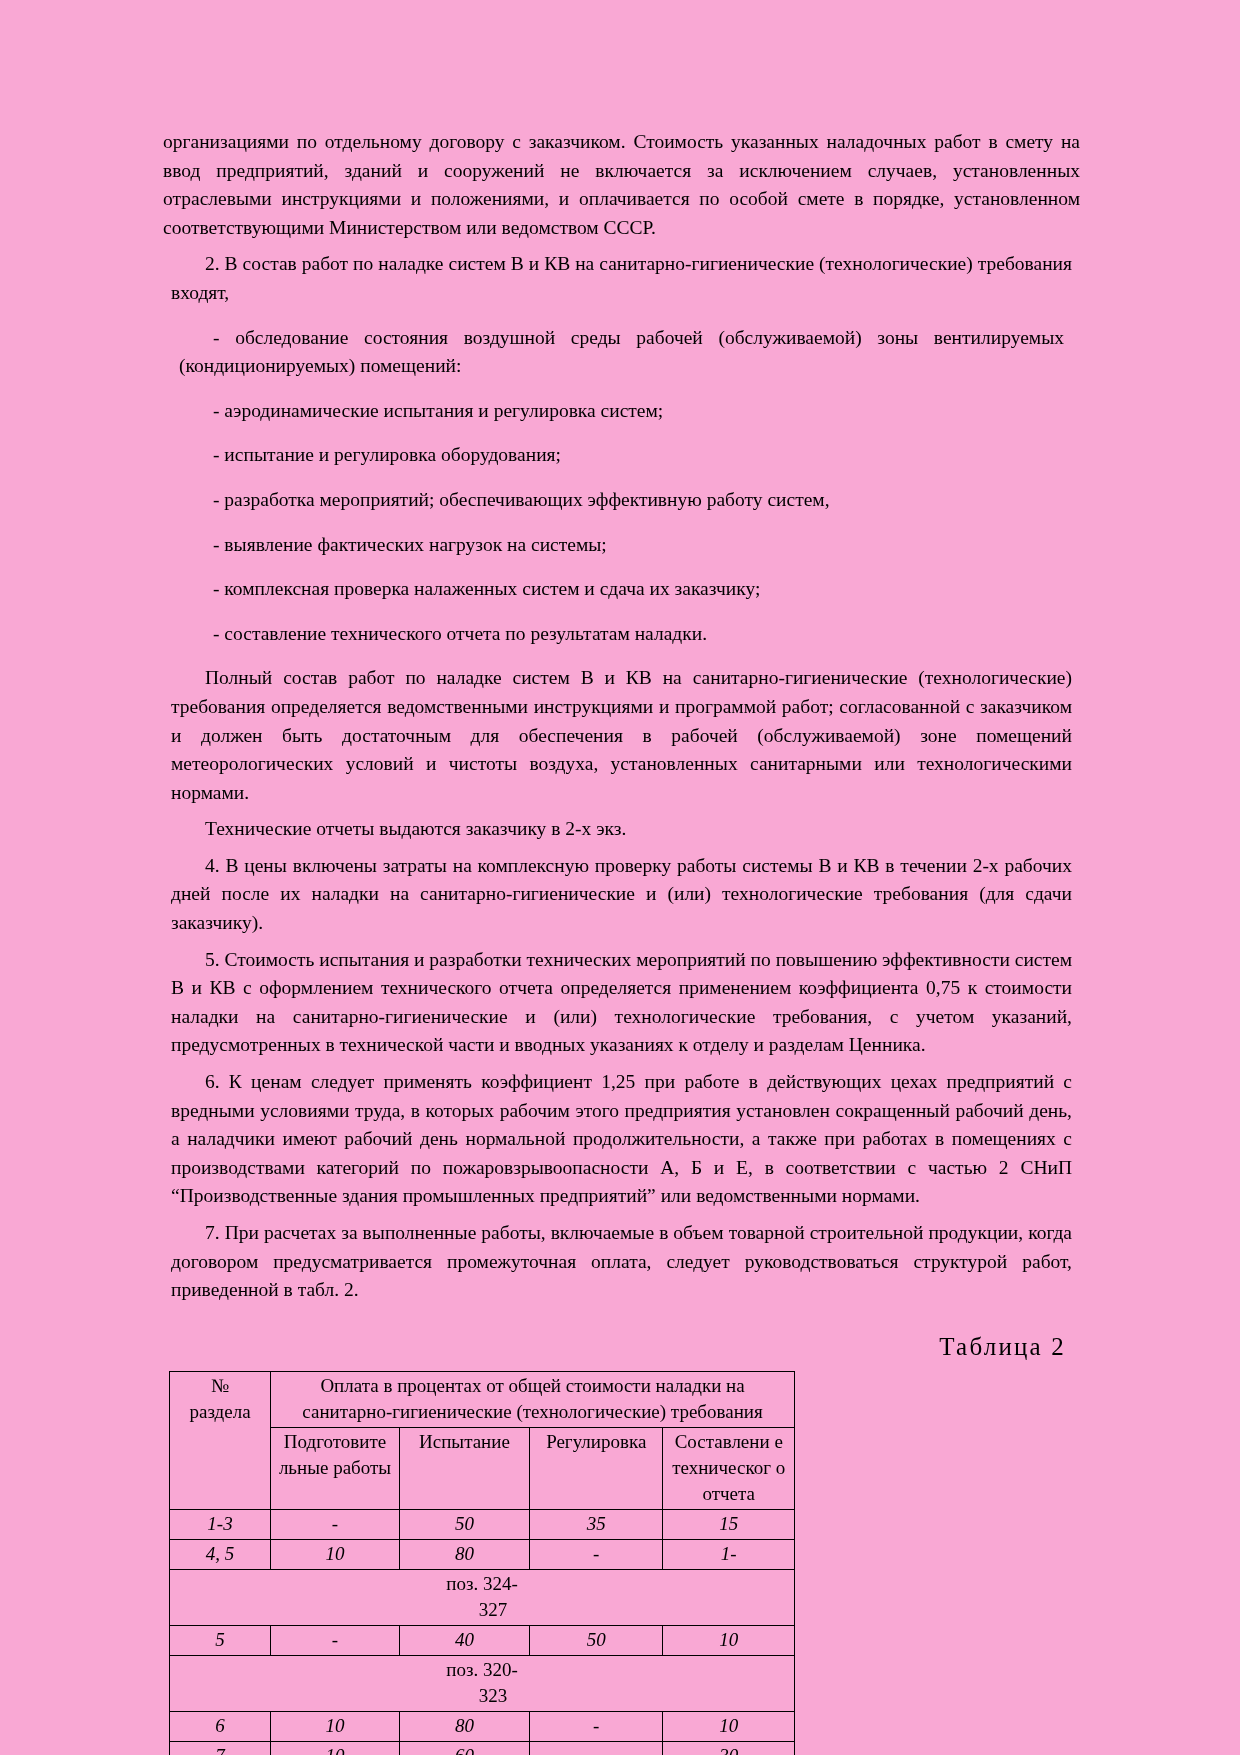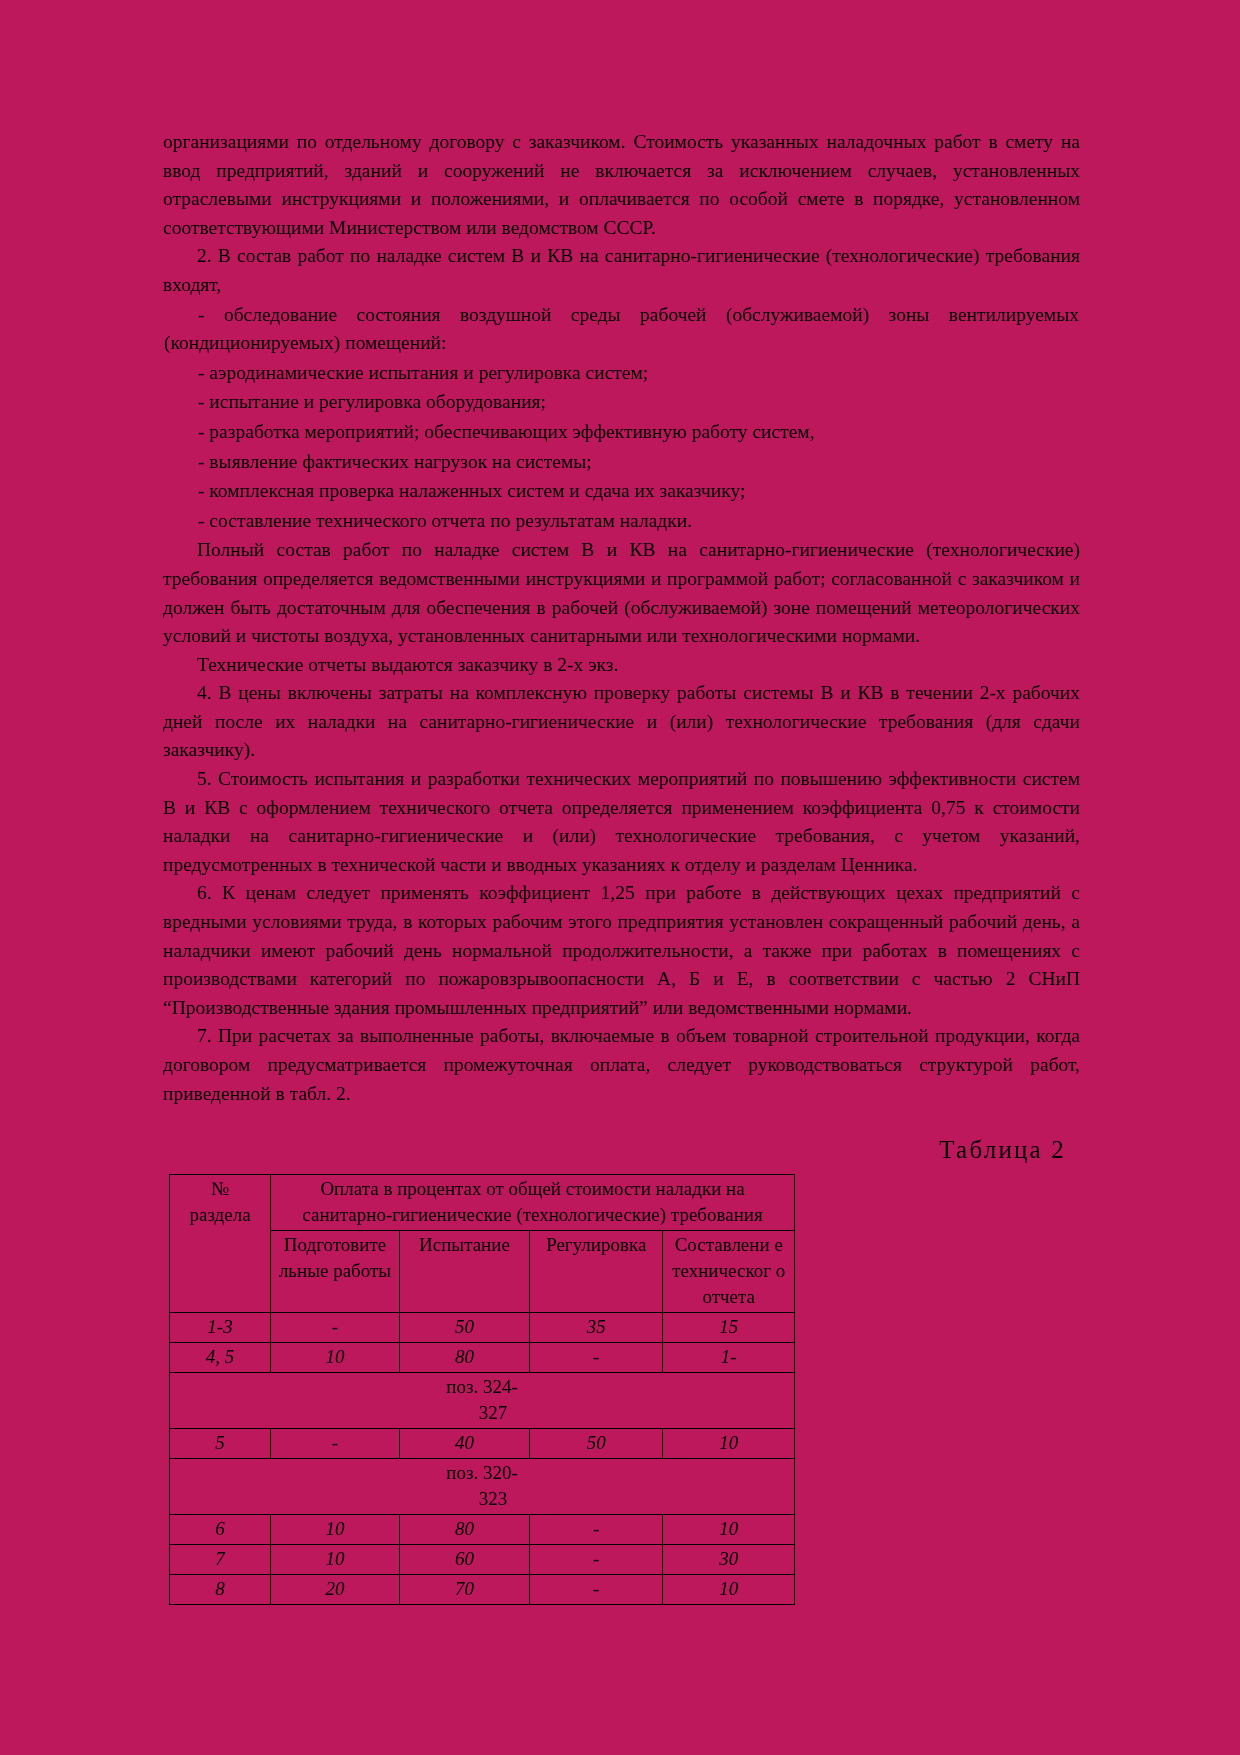--- a/index.html
+++ b/index.html
@@ -6,44 +6,44 @@
   html, body {
     margin: 0;
     padding: 0;
     background: #ffffff;
   }
   .page {
     position: relative;
     width: 1240px;
     height: 1755px;
     margin: 0 auto;
-    background: #be185d;
+    background: #f9a8d4;
     box-sizing: border-box;
     padding: 128px 160px 0 163px;
     font-family: "Liberation Serif", "DejaVu Serif", serif;
     color: #000000;
   }
   .body-text {
     font-size: 19.5px;
     line-height: 28.6px;
     text-align: justify;
     text-justify: inter-word;
   }
   p.para {
-    margin: 0;
+    margin: 8px;
     text-indent: 34px;
     text-align: justify;
   }
   p.para-noindent {
     margin: 0;
     text-indent: 0;
     text-align: justify;
   }
   p.bullet {
-    margin: 1px;
+    margin: 16px;
     text-indent: 34px;
     text-align: justify;
   }
   p.last-line {
     text-align: left;
   }
   .caption-row {
     margin-top: 28px;
     text-align: right;
     padding-right: 14px;

